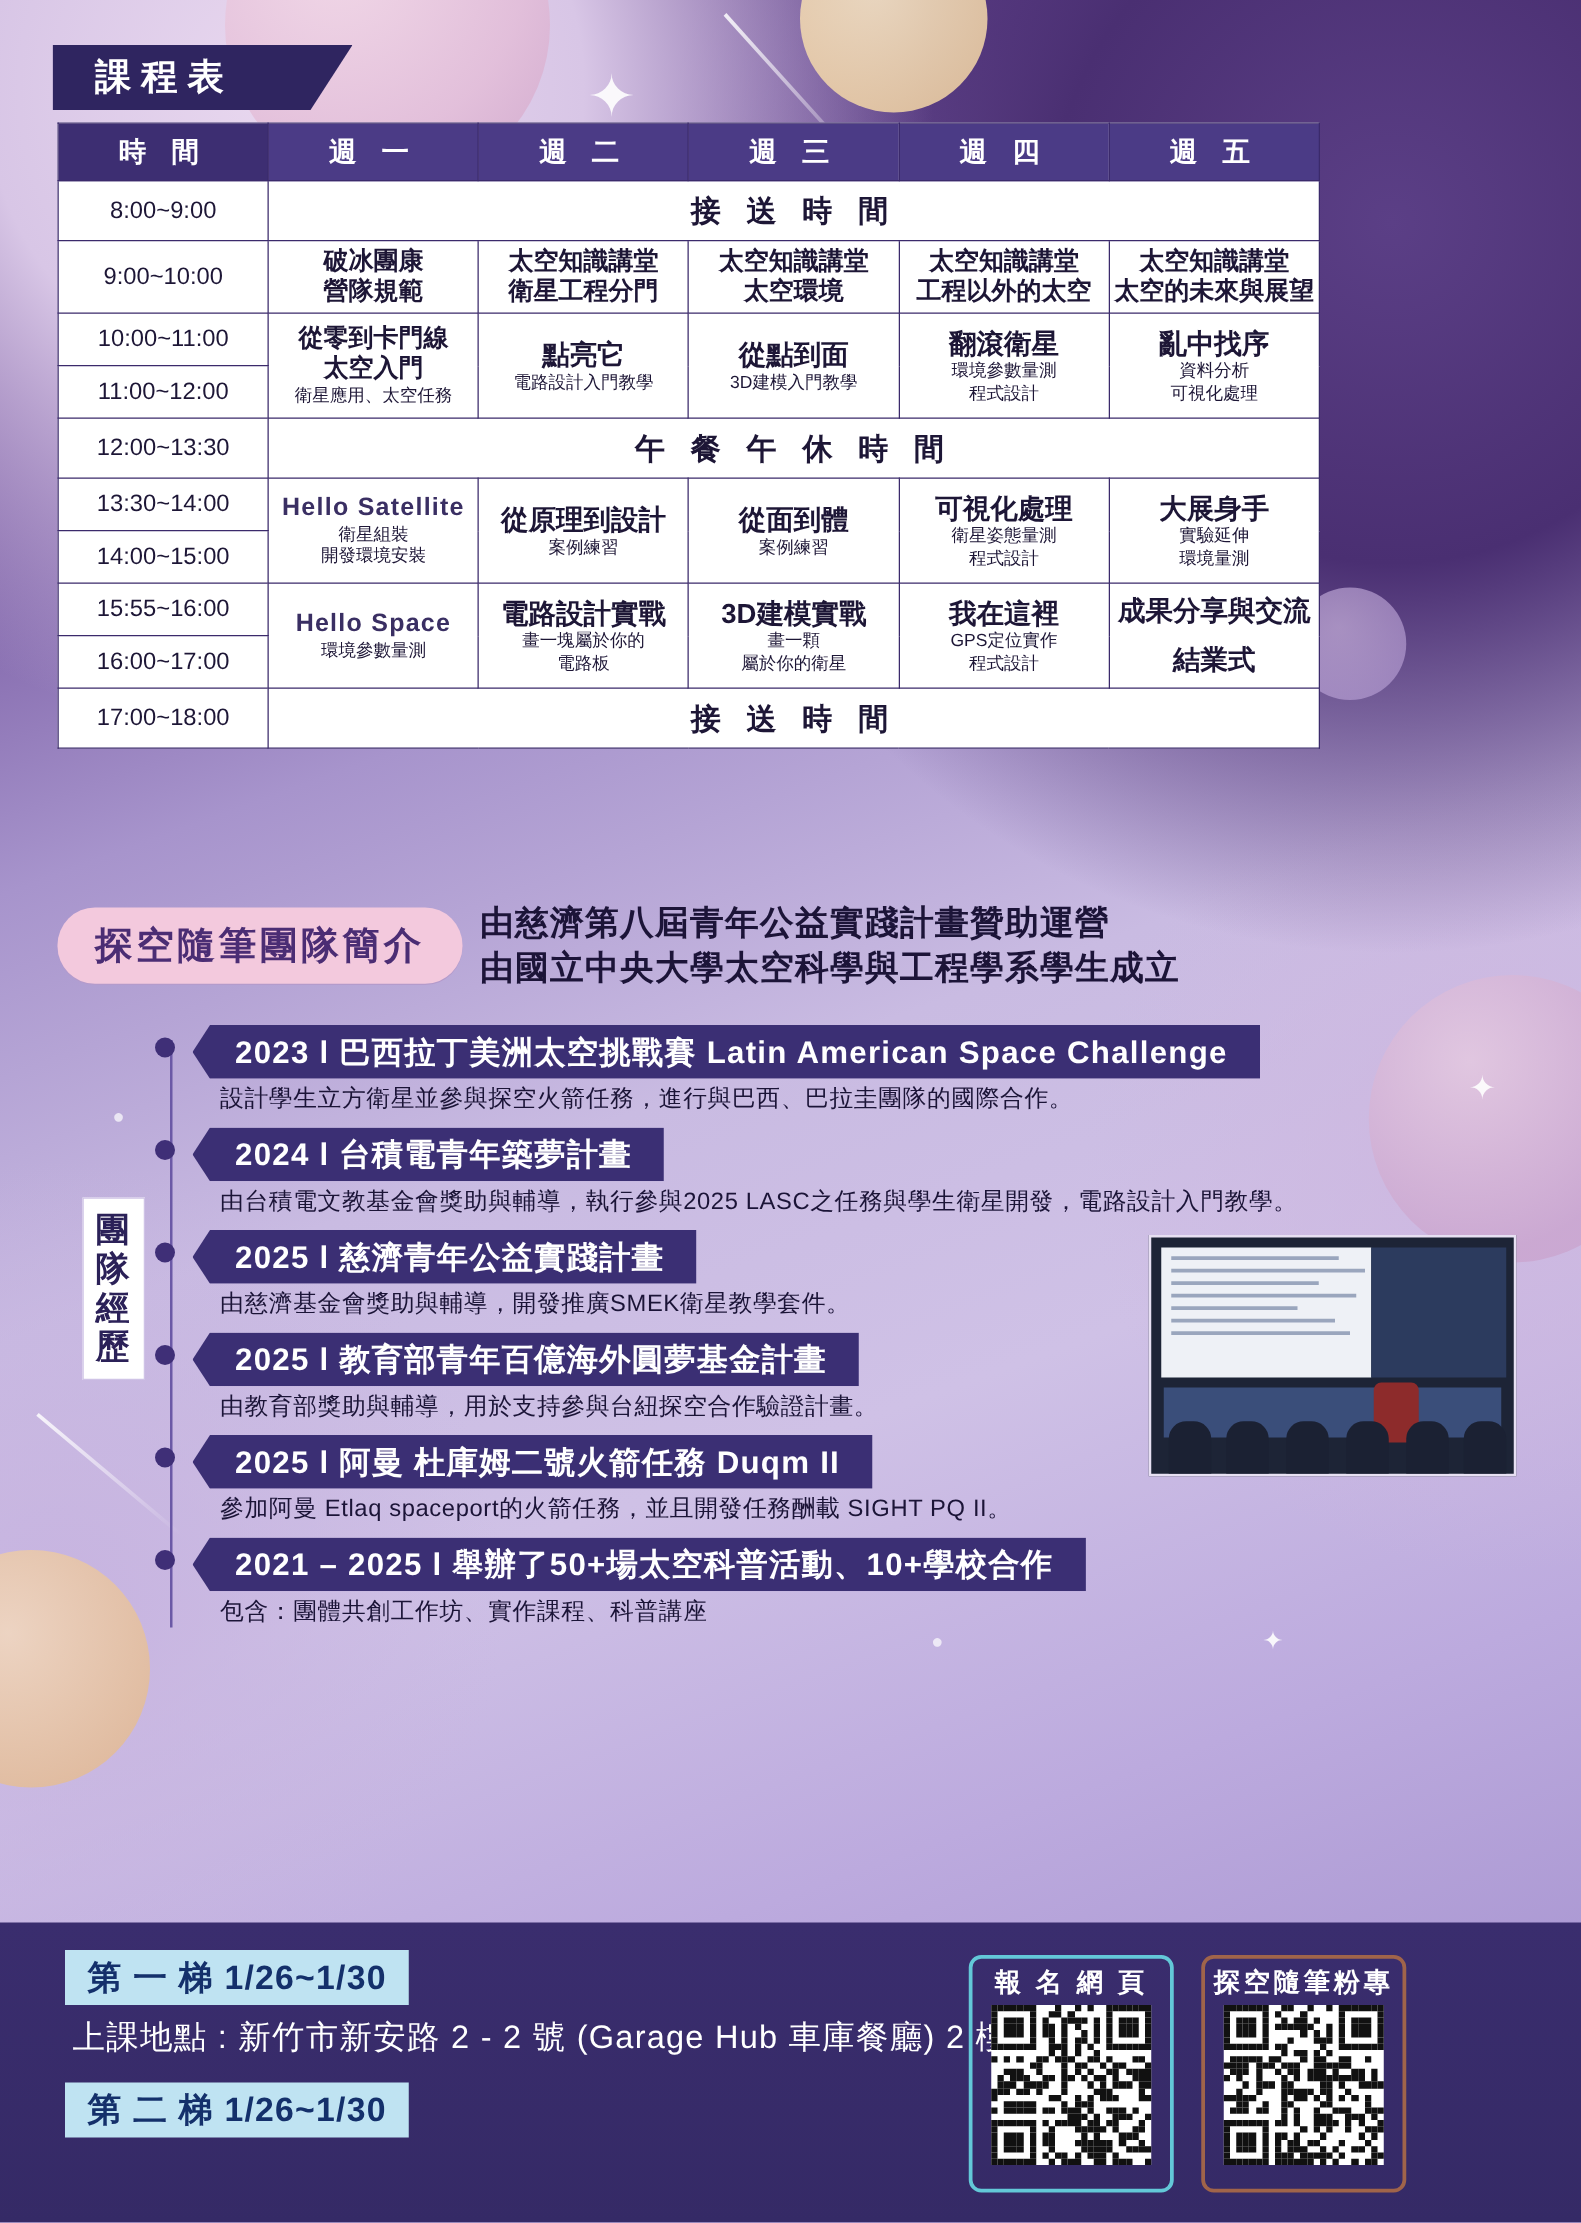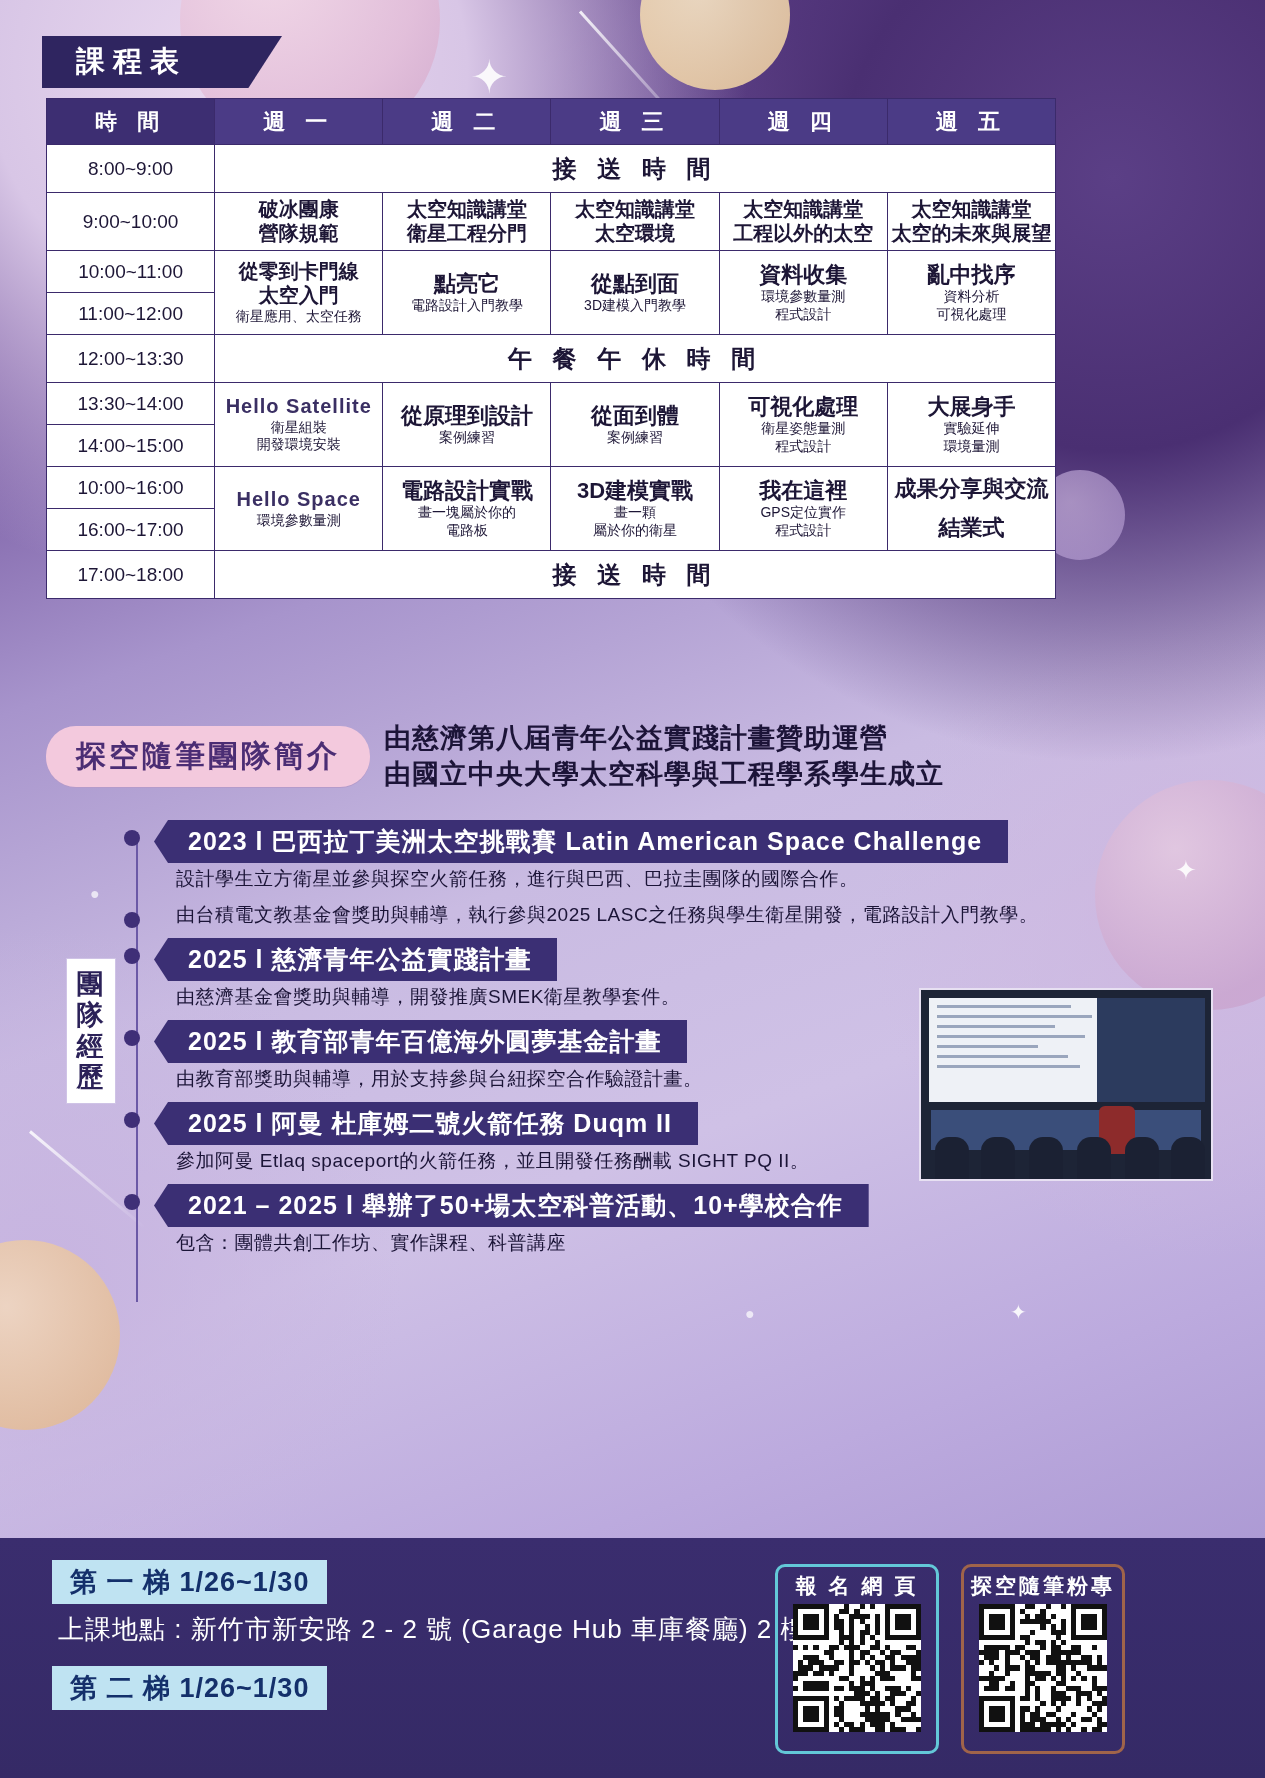--- a/index.html
+++ b/index.html
@@ -176,21 +176,21 @@
         </td>
         <td class="cell-pad" rowspan="2">
           <div class="c-main">點亮它</div>
           <div class="c-sub">電路設計入門教學</div>
         </td>
         <td class="cell-pad" rowspan="2">
           <div class="c-main">從點到面</div>
           <div class="c-sub">3D建模入門教學</div>
         </td>
         <td class="cell-pad" rowspan="2">
-          <div class="c-main">資料收集</div>
+          <div class="c-main">翻滾衛星</div>
           <div class="c-sub">環境參數量測<br>程式設計</div>
         </td>
         <td class="cell-pad" rowspan="2">
           <div class="c-main">亂中找序</div>
           <div class="c-sub">資料分析<br>可視化處理</div>
         </td>
       </tr>
       <tr>
         <td class="time-cell">11:00~12:00</td>
       </tr>
@@ -218,21 +218,21 @@
         </td>
         <td class="cell-pad" rowspan="2">
           <div class="c-main">大展身手</div>
           <div class="c-sub">實驗延伸<br>環境量測</div>
         </td>
       </tr>
       <tr>
         <td class="time-cell">14:00~15:00</td>
       </tr>
       <tr>
-        <td class="time-cell">10:00~16:00</td>
+        <td class="time-cell">15:55~16:00</td>
         <td class="cell-pad" rowspan="2">
           <div class="c-main en sm">Hello Space</div>
           <div class="c-sub">環境參數量測</div>
         </td>
         <td class="cell-pad" rowspan="2">
           <div class="c-main">電路設計實戰</div>
           <div class="c-sub">畫一塊屬於你的<br>電路板</div>
         </td>
         <td class="cell-pad" rowspan="2">
           <div class="c-main">3D建模實戰</div>
@@ -264,21 +264,21 @@
       <div>由慈濟第八屆青年公益實踐計畫贊助運營</div>
       <div>由國立中央大學太空科學與工程學系學生成立</div>
     </div>
   </div>
   <div class="vertical-label">
     <span>團隊經歷</span>
   </div>
   <div class="timeline"></div>
   <div class="events" id="events">
       <div class="ev"><div class="dot"></div><div class="ev-title">2023 l 巴西拉丁美洲太空挑戰賽 Latin American Space Challenge</div><div class="ev-desc">設計學生立方衛星並參與探空火箭任務，進行與巴西、巴拉圭團隊的國際合作。</div></div>
-      <div class="ev"><div class="dot"></div><div class="ev-desc">由台積電文教基金會獎助與輔導，執行參與2025 LASC之任務與學生衛星開發，電路設計入門教學。</div></div>
+      <div class="ev"><div class="dot"></div><div class="ev-title">2024 l 台積電青年築夢計畫</div><div class="ev-desc">由台積電文教基金會獎助與輔導，執行參與2025 LASC之任務與學生衛星開發，電路設計入門教學。</div></div>
       <div class="ev"><div class="dot"></div><div class="ev-title">2025 l 慈濟青年公益實踐計畫</div><div class="ev-desc">由慈濟基金會獎助與輔導，開發推廣SMEK衛星教學套件。</div></div>
       <div class="ev"><div class="dot"></div><div class="ev-title">2025 l 教育部青年百億海外圓夢基金計畫</div><div class="ev-desc">由教育部獎助與輔導，用於支持參與台紐探空合作驗證計畫。</div></div>
       <div class="ev"><div class="dot"></div><div class="ev-title">2025 l 阿曼 杜庫姆二號火箭任務 Duqm II</div><div class="ev-desc">參加阿曼 Etlaq spaceport的火箭任務，並且開發任務酬載 SIGHT PQ II。</div></div>
       <div class="ev"><div class="dot"></div><div class="ev-title">2021 – 2025 l 舉辦了50+場太空科普活動、10+學校合作</div><div class="ev-desc">包含：團體共創工作坊、實作課程、科普講座</div></div>
     </div>
 
   <div class="photo">
     <div class="slide">
       <div class="ln" style="width:80%"></div>
         <div class="ln" style="width:92%"></div>

